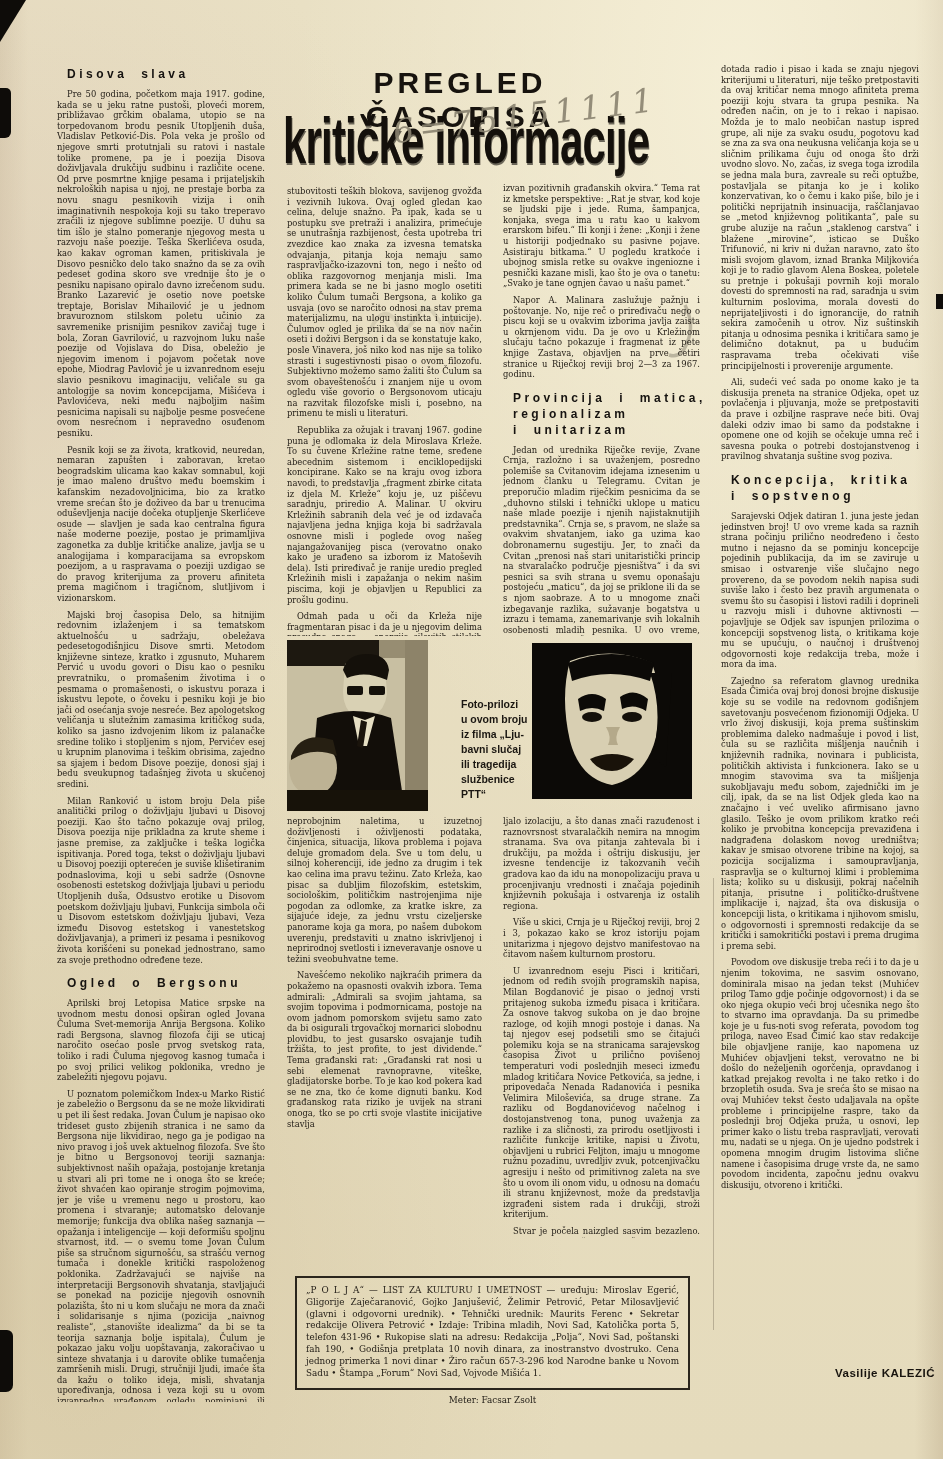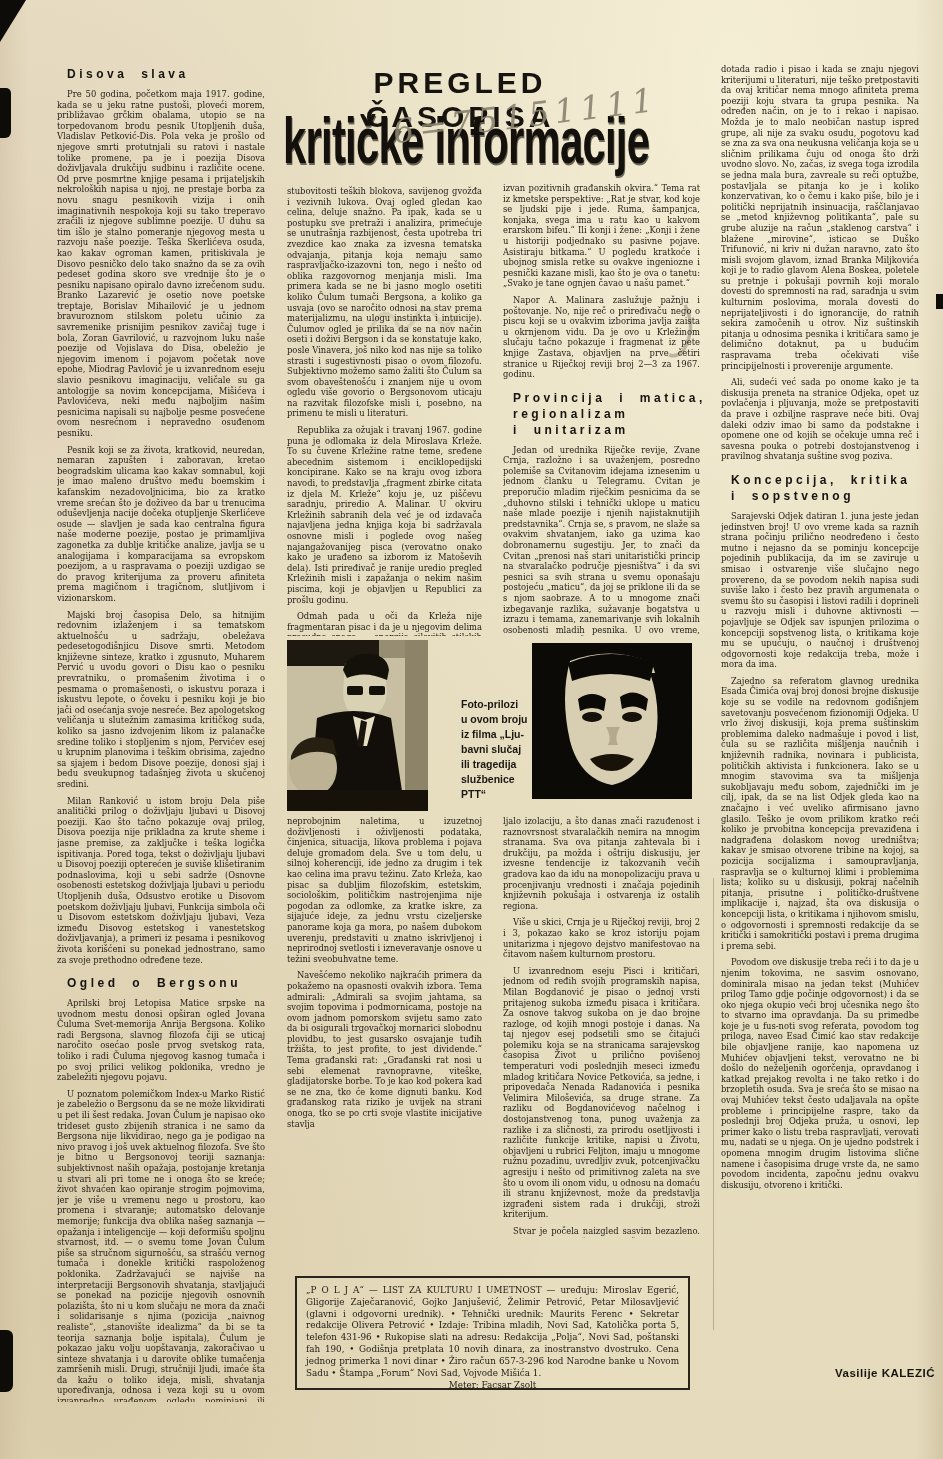--- a/index.html
+++ b/index.html
@@ -45,21 +45,21 @@
     position:absolute;left:437px;top:697px;width:92px;
     font-family:"Liberation Sans",sans-serif;font-weight:bold;font-size:10.5px;
     line-height:15px;color:#1b1712;white-space:pre-line;margin-left:24px;
   }
   #infobox{
     position:absolute;left:295px;top:1276px;width:373px;height:98px;
     border:2px solid #2a251c;padding:7px 9px 5px 9px;
     font-size:8.8px;line-height:11.8px;text-align:justify;color:#26211a;
     background:rgba(255,250,230,.08);
   }
-  #infobox .meter{text-align:center;margin-top:1px;}
+  #infobox .meter{text-align:center;margin-top:16px;}
   #byline{
     position:absolute;left:721px;top:1347px;width:214px;text-align:right;
     font-family:"Liberation Sans",sans-serif;font-weight:bold;font-size:11.5px;
     letter-spacing:.5px;color:#17130e;margin-top:20px;
   }
   .artifact{position:absolute;background:#0e0c09;}
   #corner-tl{left:0;top:0;width:0;height:0;background:none;
     border-top:42px solid #0e0c09;border-right:26px solid transparent;}
   #edge-mark-1{left:0;top:88px;width:11px;height:50px;border-radius:0 5px 6px 0;}
   #edge-mark-2{left:0;top:1330px;width:13px;height:62px;border-radius:0 6px 7px 0;}

